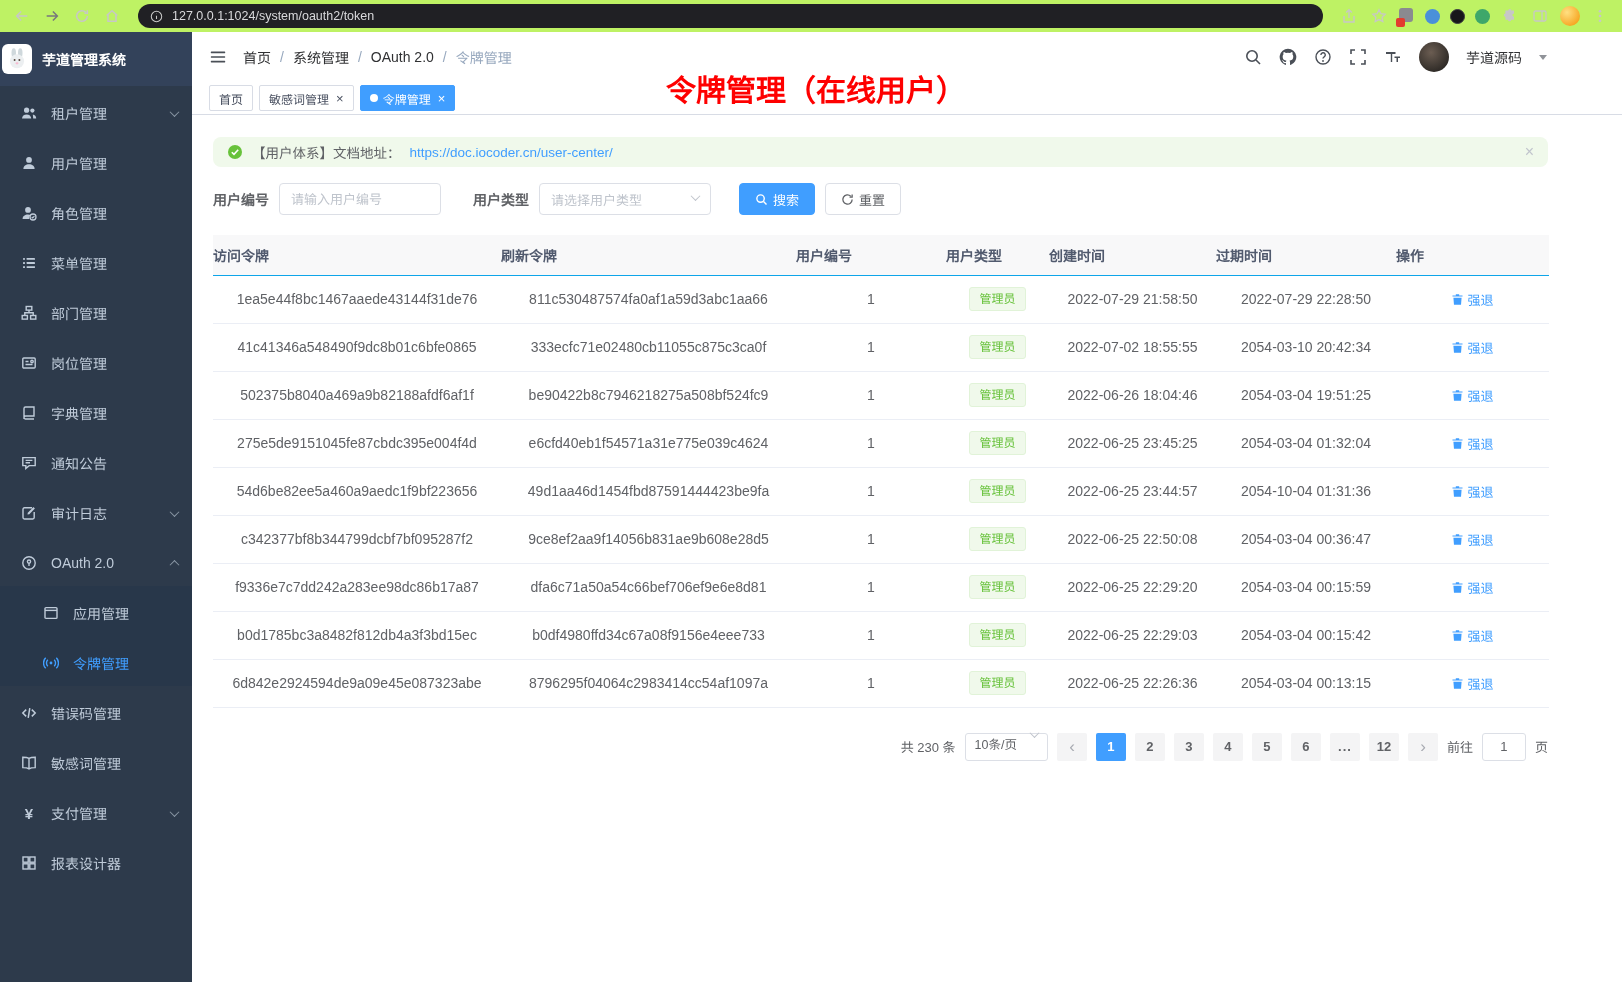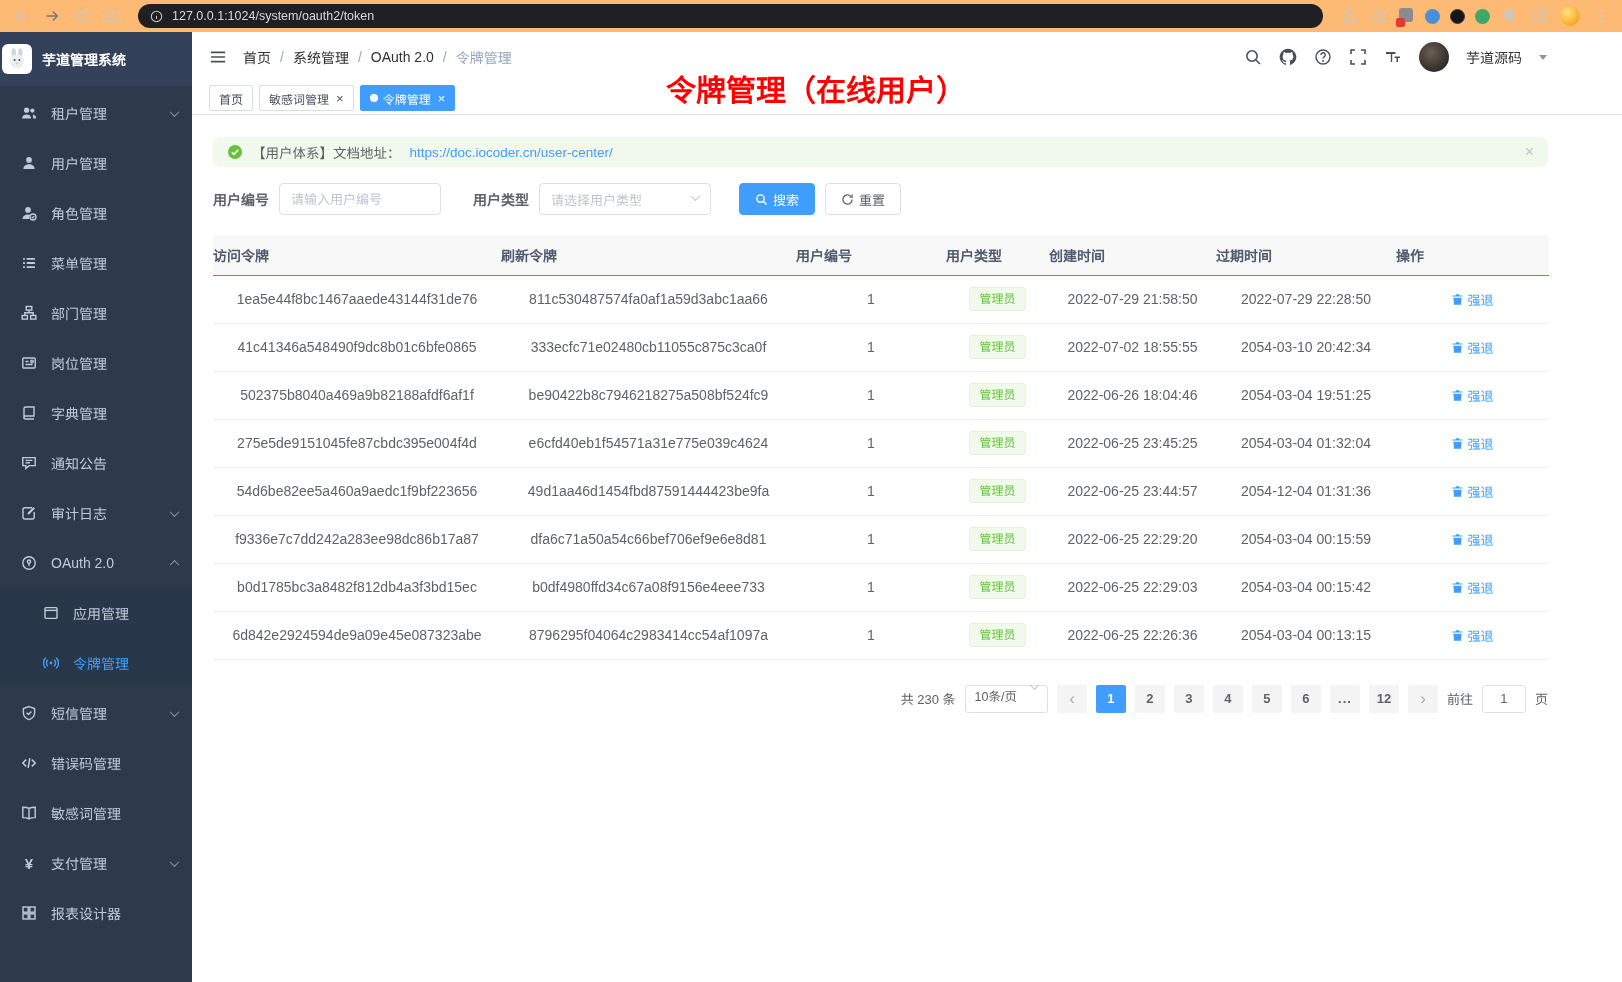--- a/index.html
+++ b/index.html
@@ -1,20 +1,20 @@
 <!DOCTYPE html>
 <html lang="zh-CN"><head>
 <meta charset="utf-8">
 <style>
 *{margin:0;padding:0;box-sizing:border-box}
 body{font-family:"Liberation Sans","DejaVu Sans",sans-serif;background:#555}
 .screen{position:relative;width:1622px;height:982px;background:#fff;overflow:hidden}
 
 
-.browser{height:32px;background:#fdba74;display:flex;align-items:center;gap:10px;padding:0 12px;color:#c7c7c7}
+.browser{height:32px;background:#bef264;display:flex;align-items:center;gap:10px;padding:0 12px;color:#c7c7c7}
 .bicon{width:20px;height:20px;display:inline-flex;align-items:center;justify-content:center;color:#c7c7c7;flex-shrink:0;cursor:pointer}
 .bicon svg{width:16px;height:16px}
 .bicon.dim{color:#77777c}
 .urlbar{flex:1;height:24px;margin:0 6px;background:#202024;border-radius:12px;display:flex;align-items:center;gap:8px;padding:0 10px;color:#d9d9dc;font-size:12.5px;min-width:0}
 .urlbar .bicon{width:16px;height:16px}
 .urlbar .bicon svg{width:13px;height:13px}
 .url-text{white-space:nowrap;overflow:hidden}
 .ext-dot{width:15px;height:15px;border-radius:50%;flex-shrink:0;cursor:pointer}
 .ext-dot.blue{background:#4a90d9}.ext-dot.dark{background:#17171a;border:1px solid #3c3c40}.ext-dot.green{background:#3ea76a}
 .ext-wrap{position:relative;width:16px;height:16px;flex-shrink:0;cursor:pointer}
@@ -307,32 +307,20 @@
             <span class="mi-label">应用管理</span>
           </div>
           <div class="menu-item sub active">
             <span class="mi-icon">
               <svg viewBox="0 0 16 16" fill="none" stroke="currentColor" stroke-width="1.4">
                 <circle cx="8" cy="8" r="1.4" fill="currentColor" stroke="none"></circle>
                 <path d="M4.8 11.2a4.5 4.5 0 0 1 0-6.4M11.2 4.8a4.5 4.5 0 0 1 0 6.4M2.7 13.3a7.5 7.5 0 0 1 0-10.6M13.3 2.7a7.5 7.5 0 0 1 0 10.6"></path>
               </svg>
             </span>
             <span class="mi-label">令牌管理</span>
-          </div>
-          <div class="menu-item">
-            <span class="mi-icon">
-              <svg viewBox="0 0 16 16" fill="none" stroke="currentColor" stroke-width="1.4">
-                <path d="M8 1.6l5.6 2v4.2c0 3.4-2.3 5.8-5.6 6.8-3.3-1-5.6-3.4-5.6-6.8V3.6z"></path>
-                <path d="M5.6 7.8l1.8 1.8 3-3.2"></path>
-              </svg>
-            </span>
-            <span class="mi-label">短信管理</span>
-            <span class="mi-arrow">
-              <span class="chev down"></span>
-            </span>
           </div>
           <div class="menu-item">
             <span class="mi-icon">
               <svg viewBox="0 0 16 16" fill="none" stroke="currentColor" stroke-width="1.5">
                 <path d="M5.2 4.6L1.8 8l3.4 3.4M10.8 4.6L14.2 8l-3.4 3.4M8.8 3.2L7.2 12.8"></path>
               </svg>
             </span>
             <span class="mi-label">错误码管理</span>
           </div>
           <div class="menu-item">
@@ -549,21 +537,35 @@
                     </svg>
                     <span>强退</span>
                   </a></td>
               </tr>
               <tr>
                 <td>54d6be82ee5a460a9aedc1f9bf223656</td>
                 <td>49d1aa46d1454fbd87591444423be9fa</td>
                 <td>1</td>
                 <td><span class="tag-admin">管理员</span></td>
                 <td>2022-06-25 23:44:57</td>
-                <td>2054-12-04 01:31:36</td>
+                <td>2054-10-04 01:31:36</td>
+                <td><a class="action-link">
+                    <svg viewBox="0 0 14 14" fill="currentColor">
+                      <path d="M5.2 1.4h3.6v1.2h3.6v1.3H1.6V2.6h3.6zM2.6 5h8.8l-.6 7.7H3.2z"></path>
+                    </svg>
+                    <span>强退</span>
+                  </a></td>
+              </tr>
+              <tr>
+                <td>c342377bf8b344799dcbf7bf095287f2</td>
+                <td>9ce8ef2aa9f14056b831ae9b608e28d5</td>
+                <td>1</td>
+                <td><span class="tag-admin">管理员</span></td>
+                <td>2022-06-25 22:50:08</td>
+                <td>2054-03-04 00:36:47</td>
                 <td><a class="action-link">
                     <svg viewBox="0 0 14 14" fill="currentColor">
                       <path d="M5.2 1.4h3.6v1.2h3.6v1.3H1.6V2.6h3.6zM2.6 5h8.8l-.6 7.7H3.2z"></path>
                     </svg>
                     <span>强退</span>
                   </a></td>
               </tr>
               <tr>
                 <td>f9336e7c7dd242a283ee98dc86b17a87</td>
                 <td>dfa6c71a50a54c66bef706ef9e6e8d81</td>

